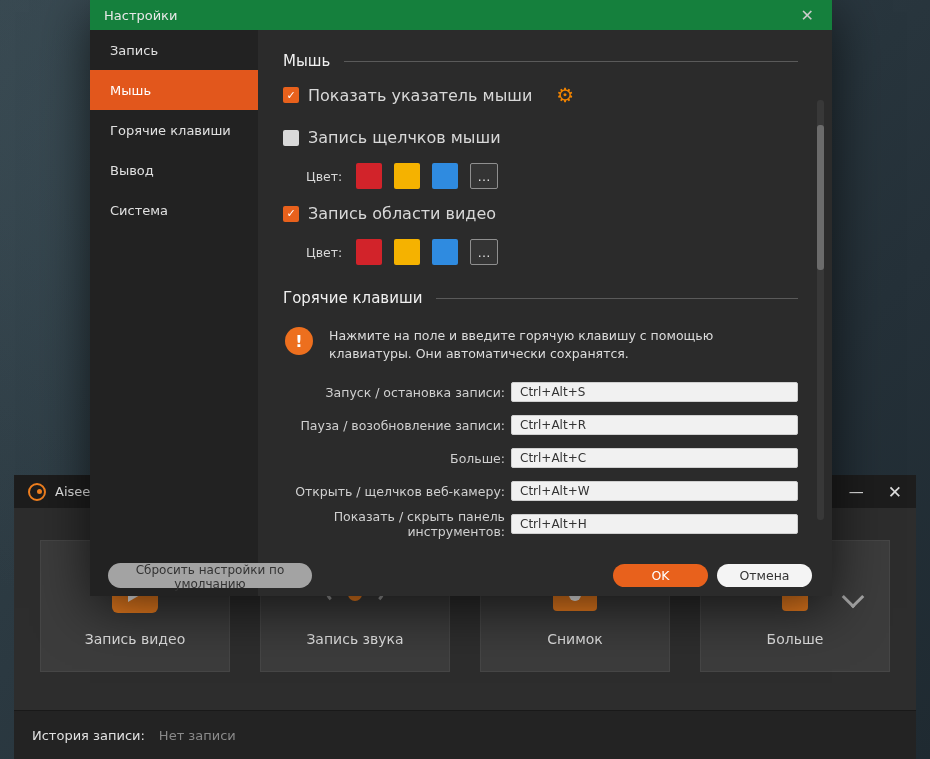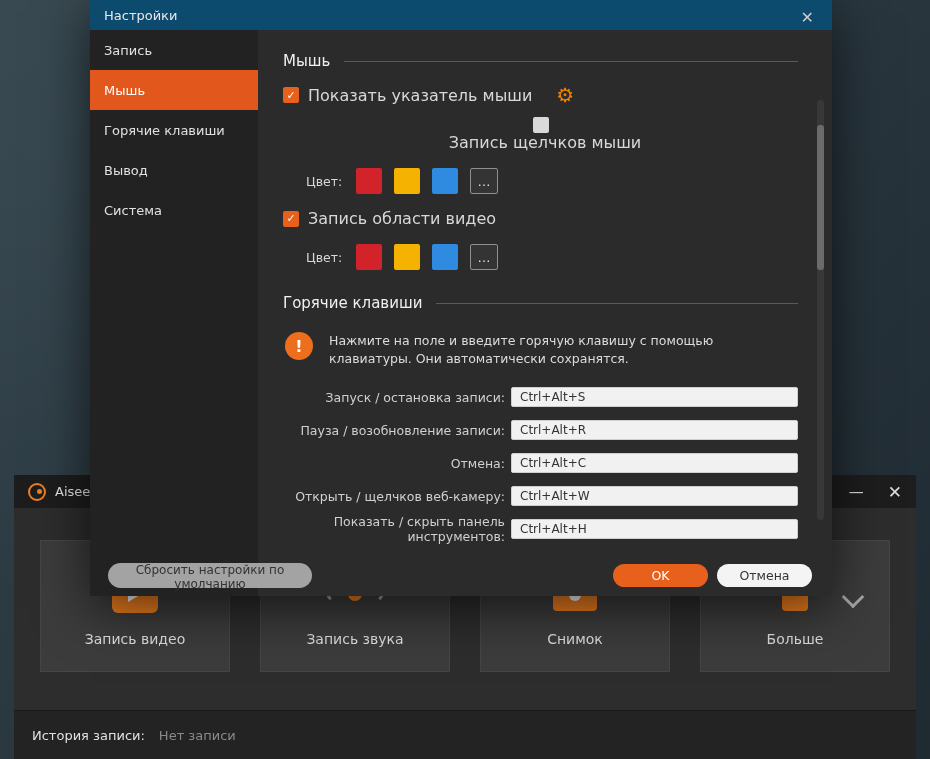--- a/index.html
+++ b/index.html
@@ -42,26 +42,26 @@
     border-right:3px solid #a8a8a8; border-bottom:3px solid #a8a8a8; transform:rotate(45deg); cursor:pointer; }
 
   .status-bar { position:absolute; left:0; right:0; bottom:0; height:49px; background:#232323;
     border-top:1px solid #191919; display:flex; align-items:center; padding:0 18px; }
   .status-label { color:#e0e0e0; font-size:13px; }
   .status-value { color:#8a8a8a; font-size:13px; margin-left:14px; }
 
   
   .dialog { position:absolute; left:90px; top:0; width:742px; height:596px; background:#2b2b2b;
     z-index:10; box-shadow:0 12px 50px rgba(0,0,0,.65); }
-  .dlg-titlebar { height:30px; background:#0c4a6e; display:flex; align-items:flex-start; padding:8px 14px; }
+  .dlg-titlebar { height:30px; background:#15803d; display:flex; align-items:center; padding:0 14px; }
   .dlg-title { color:#e8e8e8; font-size:13px; }
   .dlg-close { margin-left:auto; color:#cccccc; font-size:16px; cursor:pointer; padding:0 4px; }
 
   .dlg-sidebar { position:absolute; left:0; top:30px; bottom:0; width:168px; background:#222222; }
-  .side-item { height:40px; display:flex; align-items:center; padding-left:14px; color:#e0e0e0;
+  .side-item { height:40px; display:flex; align-items:center; padding-left:20px; color:#e0e0e0;
     font-size:13px; cursor:pointer; }
   .side-item.selected { background:#e2571c; color:#fff; }
 
   .dlg-content { position:absolute; left:168px; top:30px; right:0; bottom:0; background:#2b2b2b;
     padding:0 34px 0 25px; }
 
   .sec-header { display:flex; align-items:center; color:#f0f0f0; font-size:15px; }
   .sec-header.first { margin-top:22px; }
   .sec-header.second { margin-top:24px; }
   .sec-line { flex:1; height:1px; background:#5a5a5a; margin-left:14px; }
@@ -97,21 +97,21 @@
     border-radius:3px; cursor:pointer; }
 
   .dlg-btn { position:absolute; border:none; cursor:pointer; font-family:inherit; }
   .btn-reset { left:18px; top:563px; width:204px; height:25px; border-radius:13px; background:#a3a3a3;
     color:#333; font-size:12px; }
   .btn-ok { left:523px; top:564px; width:95px; height:23px; border-radius:12px; background:#e8611c;
     color:#fff; font-size:12.5px; }
   .btn-cancel { left:627px; top:564px; width:95px; height:23px; border-radius:12px; background:#f4f4f4;
     color:#333; font-size:12.5px; }
 
-  .mt15 { margin-top:15px; } .mt12 { margin-top:12px;flex-direction:column; } .mt16 { margin-top:16px; }
+  .mt15 { margin-top:15px; } .mt12 { margin-top:23px; } .mt16 { margin-top:16px; }
 </style>
 </head>
 <body>
 
 <div class="wallpaper"></div>
 
 <div class="main-window">
   <div class="mw-titlebar">
     <div class="logo">
         <div class="logo-dot"></div>
@@ -224,21 +224,21 @@
     <div class="hk-rows">
       <div class="hk-row">
         <span class="hk-label">Запуск / остановка записи:</span>
         <input class="hk-input" value="Ctrl+Alt+S" style="">
       </div>
       <div class="hk-row">
         <span class="hk-label">Пауза / возобновление записи:</span>
         <input class="hk-input" value="Ctrl+Alt+R" style="">
       </div>
       <div class="hk-row">
-        <span class="hk-label">Отмена:</span>
+        <span class="hk-label">Больше:</span>
         <input class="hk-input" value="Ctrl+Alt+C" style="">
       </div>
       <div class="hk-row">
         <span class="hk-label">Открыть / щелчков веб-камеру:</span>
         <input class="hk-input" value="Ctrl+Alt+W" style="">
       </div>
       <div class="hk-row">
         <span class="hk-label">Показать / скрыть панель инструментов:</span>
         <input class="hk-input" value="Ctrl+Alt+H" style="">
       </div>

